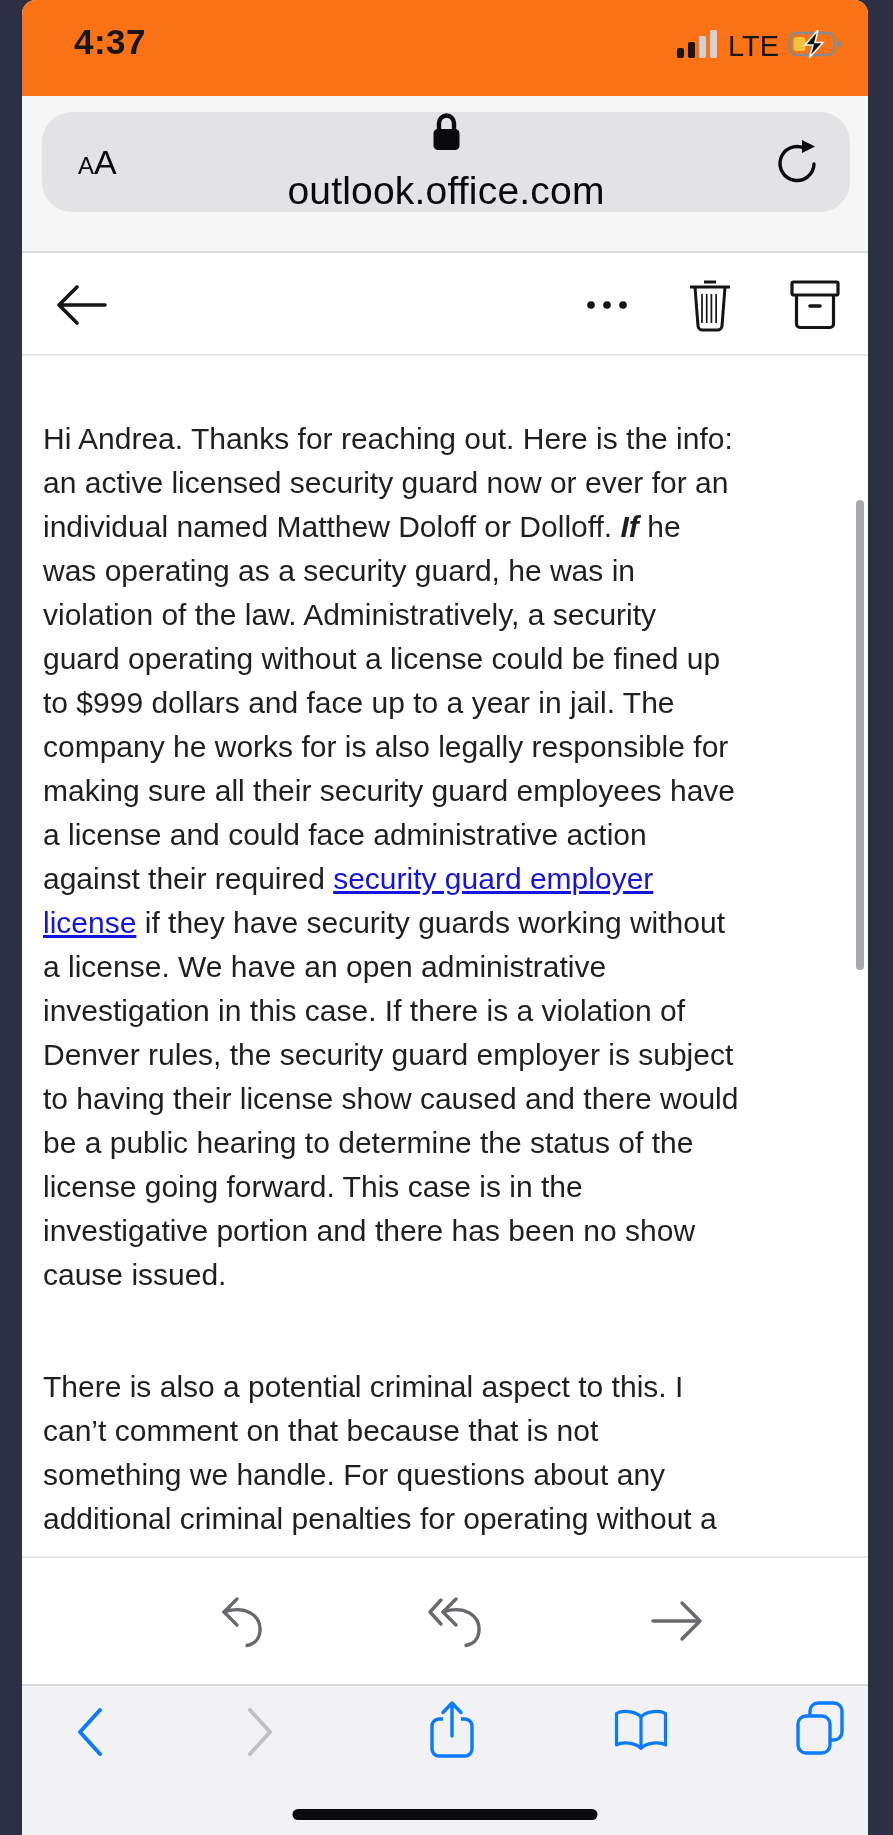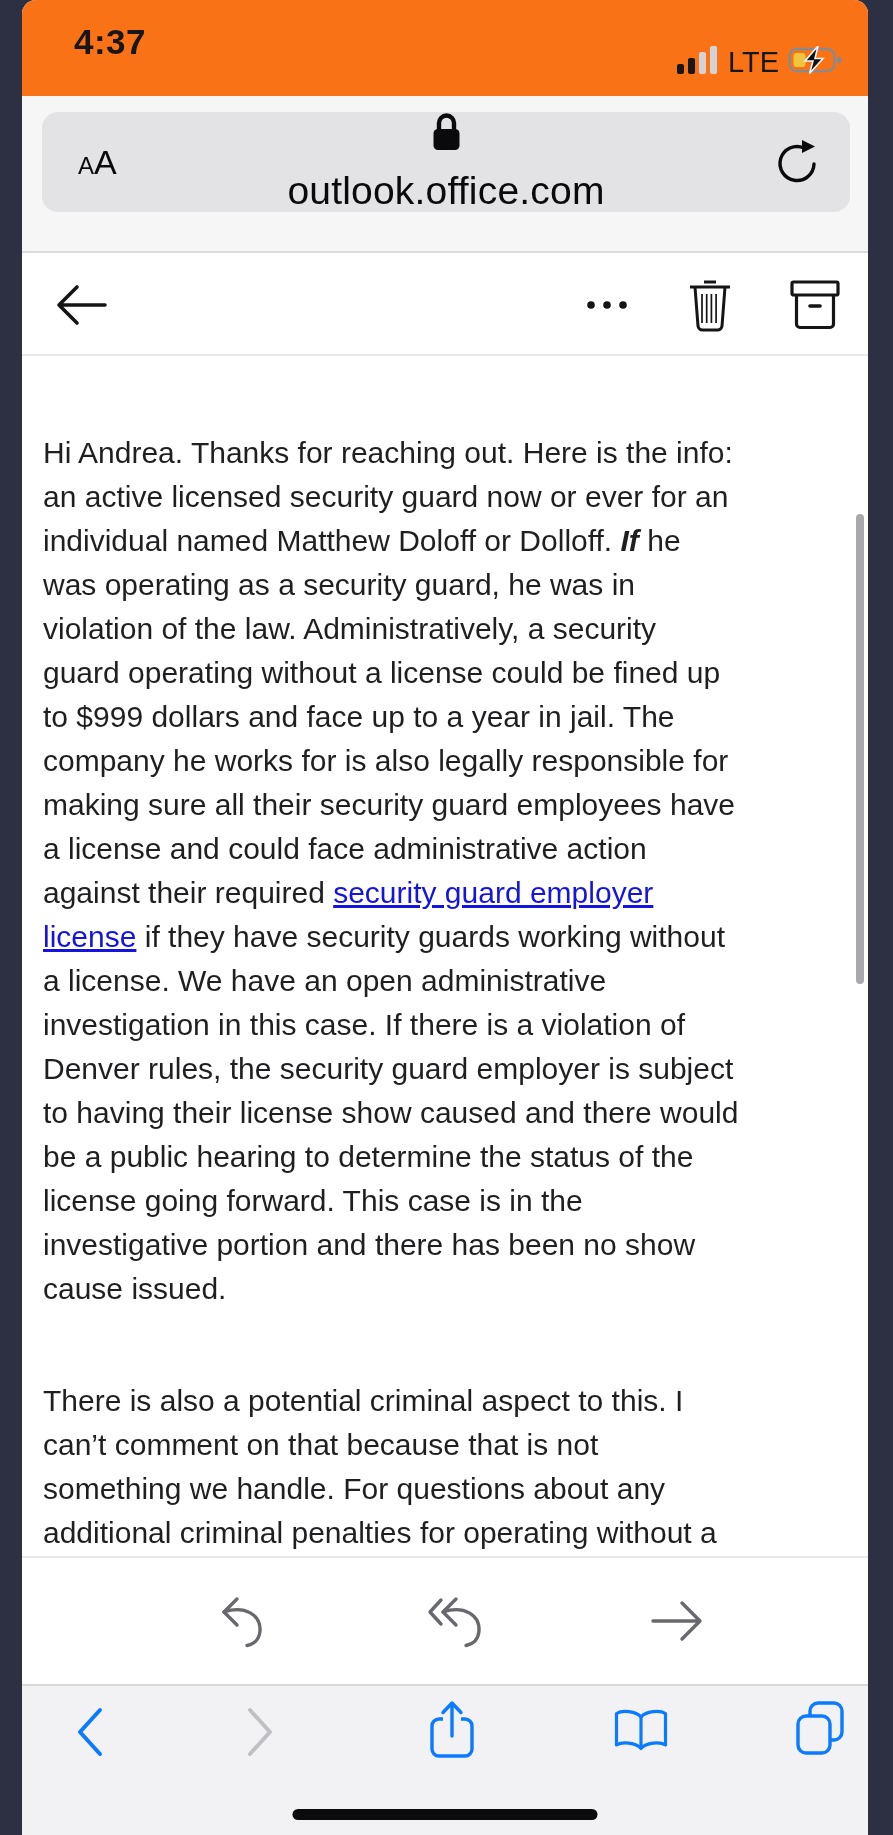--- a/index.html
+++ b/index.html
@@ -19,32 +19,32 @@
   
   .status-bar{
     position:absolute;top:0;left:0;right:0;height:96px;
     background:#f97316;
   }
   .time{
     position:absolute;left:52px;top:22px;
     font-size:35px;font-weight:600;color:#17171a;letter-spacing:0.5px;
   }
   .status-right{
-    position:absolute;right:22px;top:42px;
+    position:absolute;right:22px;top:26px;
     display:flex;align-items:center;gap:9px;height:40px;
   }
   .lte{font-size:29px;color:#17171a;}
   
   .url-section{
     position:absolute;top:96px;left:0;right:0;height:157px;
     background:#f6f6f7;border-bottom:2px solid #dcdcdf;box-sizing:border-box;
   }
   .url-pill{
     position:absolute;left:20px;right:18px;top:16px;height:100px;
-    background:#e3e3e5;border-radius:16px;
+    background:#e3e3e5;border-radius:30px;
     display:flex;align-items:center;
   }
   .reader{
     margin-left:36px;font-size:34px;color:#0a0a0c;display:block;line-height:1;
   }
   .reader::first-letter{font-size:24px;}
   .domain-wrap{
     position:absolute;left:0;right:0;display:flex;align-items:center;justify-content:center;gap:12px;
     pointer-events:none;
     flex-direction:column;
@@ -57,21 +57,21 @@
     position:absolute;top:255px;left:0;right:0;height:101px;
     background:#ffffff;border-bottom:2px solid #e8e8ea;box-sizing:border-box;
   }
   .mt-back{position:absolute;left:30px;top:26px;}
   .mt-right{
     position:absolute;right:28px;top:0;height:99px;
     display:flex;align-items:center;gap:56px;
   }
   
   .email-body{
-    position:absolute;top:371px;left:0;right:0;height:1199px;
+    position:absolute;top:357px;left:0;right:0;height:1199px;
     background:#ffffff;overflow:hidden;
   }
   .body-text{
     padding:60px 30px 0 21px;
     font-size:30px;line-height:44px;color:#1f1f21;
   }
   .para + .para{margin-top:68px;}
   .bi{font-weight:bold;font-style:italic;}
   .lnk{color:#1414dd;text-decoration:underline;cursor:pointer;}
   .scrollbar{

